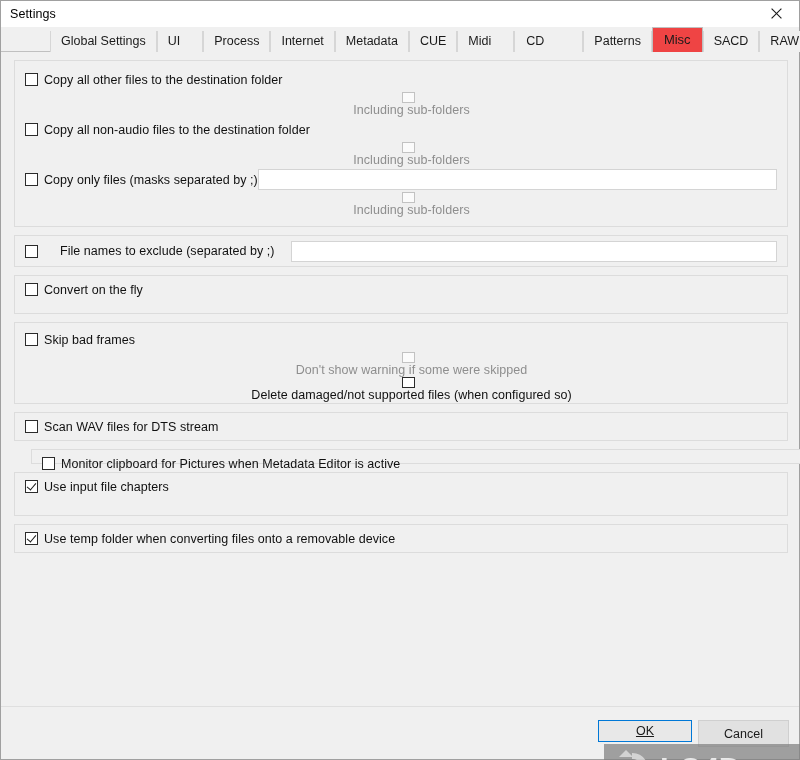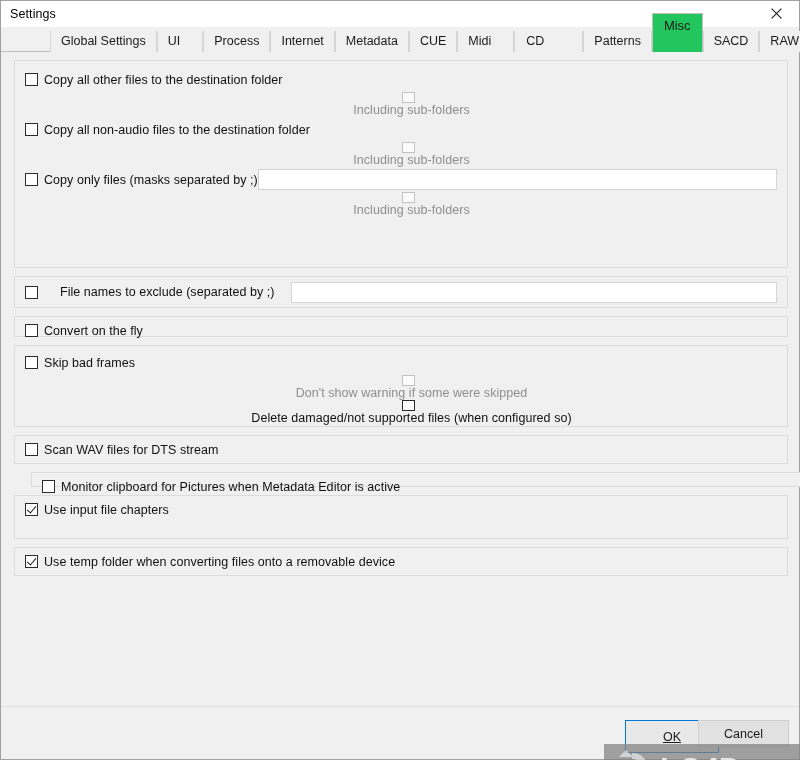--- a/index.html
+++ b/index.html
@@ -87,22 +87,22 @@
     border-right: 1px solid #d6d6d6;
     box-sizing: border-box;
     position: relative;
     z-index: 1;
     white-space: nowrap;
     cursor: default;
     margin-bottom: 0;
   }
   .tab:first-child { border-left: 1px solid #d6d6d6; margin-left: 45px; }
   .tab.selected {
-    background: #22c55e;
-    height: 39px;
+    background: #ef4444;
+    height: 25px;
     line-height: 24px;
     border-left: 1px solid #c0c0c0;
     border-right: 1px solid #c0c0c0;
     border-top: 1px solid #c0c0c0;
     z-index: 3;
     font-size: 13px;
     padding: 0 11px;
   }
 
   
@@ -202,23 +202,23 @@
     box-sizing: border-box;
     font-family: "Liberation Sans", sans-serif;
     font-size: 12.5px;
     color: #1a1a1a;
     display: flex;
     align-items: center;
     justify-content: center;
     cursor: default;
   }
   #ok-button {
-    left: 624px;
+    left: 597px;
     top: 13px;
-    height: 33px;
+    height: 22px;
     width: 94px;
     background: #e8e8e8;
     border: 1px solid #0078d7;
     box-shadow: inset 0 0 0 1px #e8e8e8;
     text-decoration: underline;
   }
   #cancel-button {
     left: 697px;
     top: 13px;
     height: 27px;
@@ -294,21 +294,21 @@
     <div class="tab">Patterns</div>
     <div class="tab selected">Misc</div>
     <div class="tab">SACD</div>
     <div class="tab">RAW</div>
     <div class="tab">Shell</div>
 
   </div>
 
   <div id="page">
 
-    <div class="group" style="height:208px;">
+    <div class="group" style="height:167px;">
       <div class="row" style="margin-top:6px;">
         <span class="cb"></span>
         <span class="lbl">Copy all other files to the destination folder</span>
       </div>
       <div class="row sub">
         <span class="cb disabled"></span>
         <span class="lbl disabled">Including sub-folders</span>
       </div>
       <div class="row">
         <span class="cb"></span>
@@ -330,21 +330,21 @@
     </div>
 
     <div class="group" style="height:32px;">
       <div class="row" style="height:30px;gap:16px;">
         <span class="cb"></span>
         <span class="lbl">File names to exclude (separated by ;)</span>
         <input class="txt w-excl" type="text" value="" style="">
       </div>
     </div>
 
-    <div class="group" style="height:21px;">
+    <div class="group" style="height:39px;">
       <div class="row" style="height:27px;">
         <span class="cb"></span>
         <span class="lbl">Convert on the fly</span>
       </div>
     </div>
 
     <div class="group" style="height:82px;">
       <div class="row" style="margin-top:4px;">
         <span class="cb"></span>
         <span class="lbl">Skip bad frames</span>

